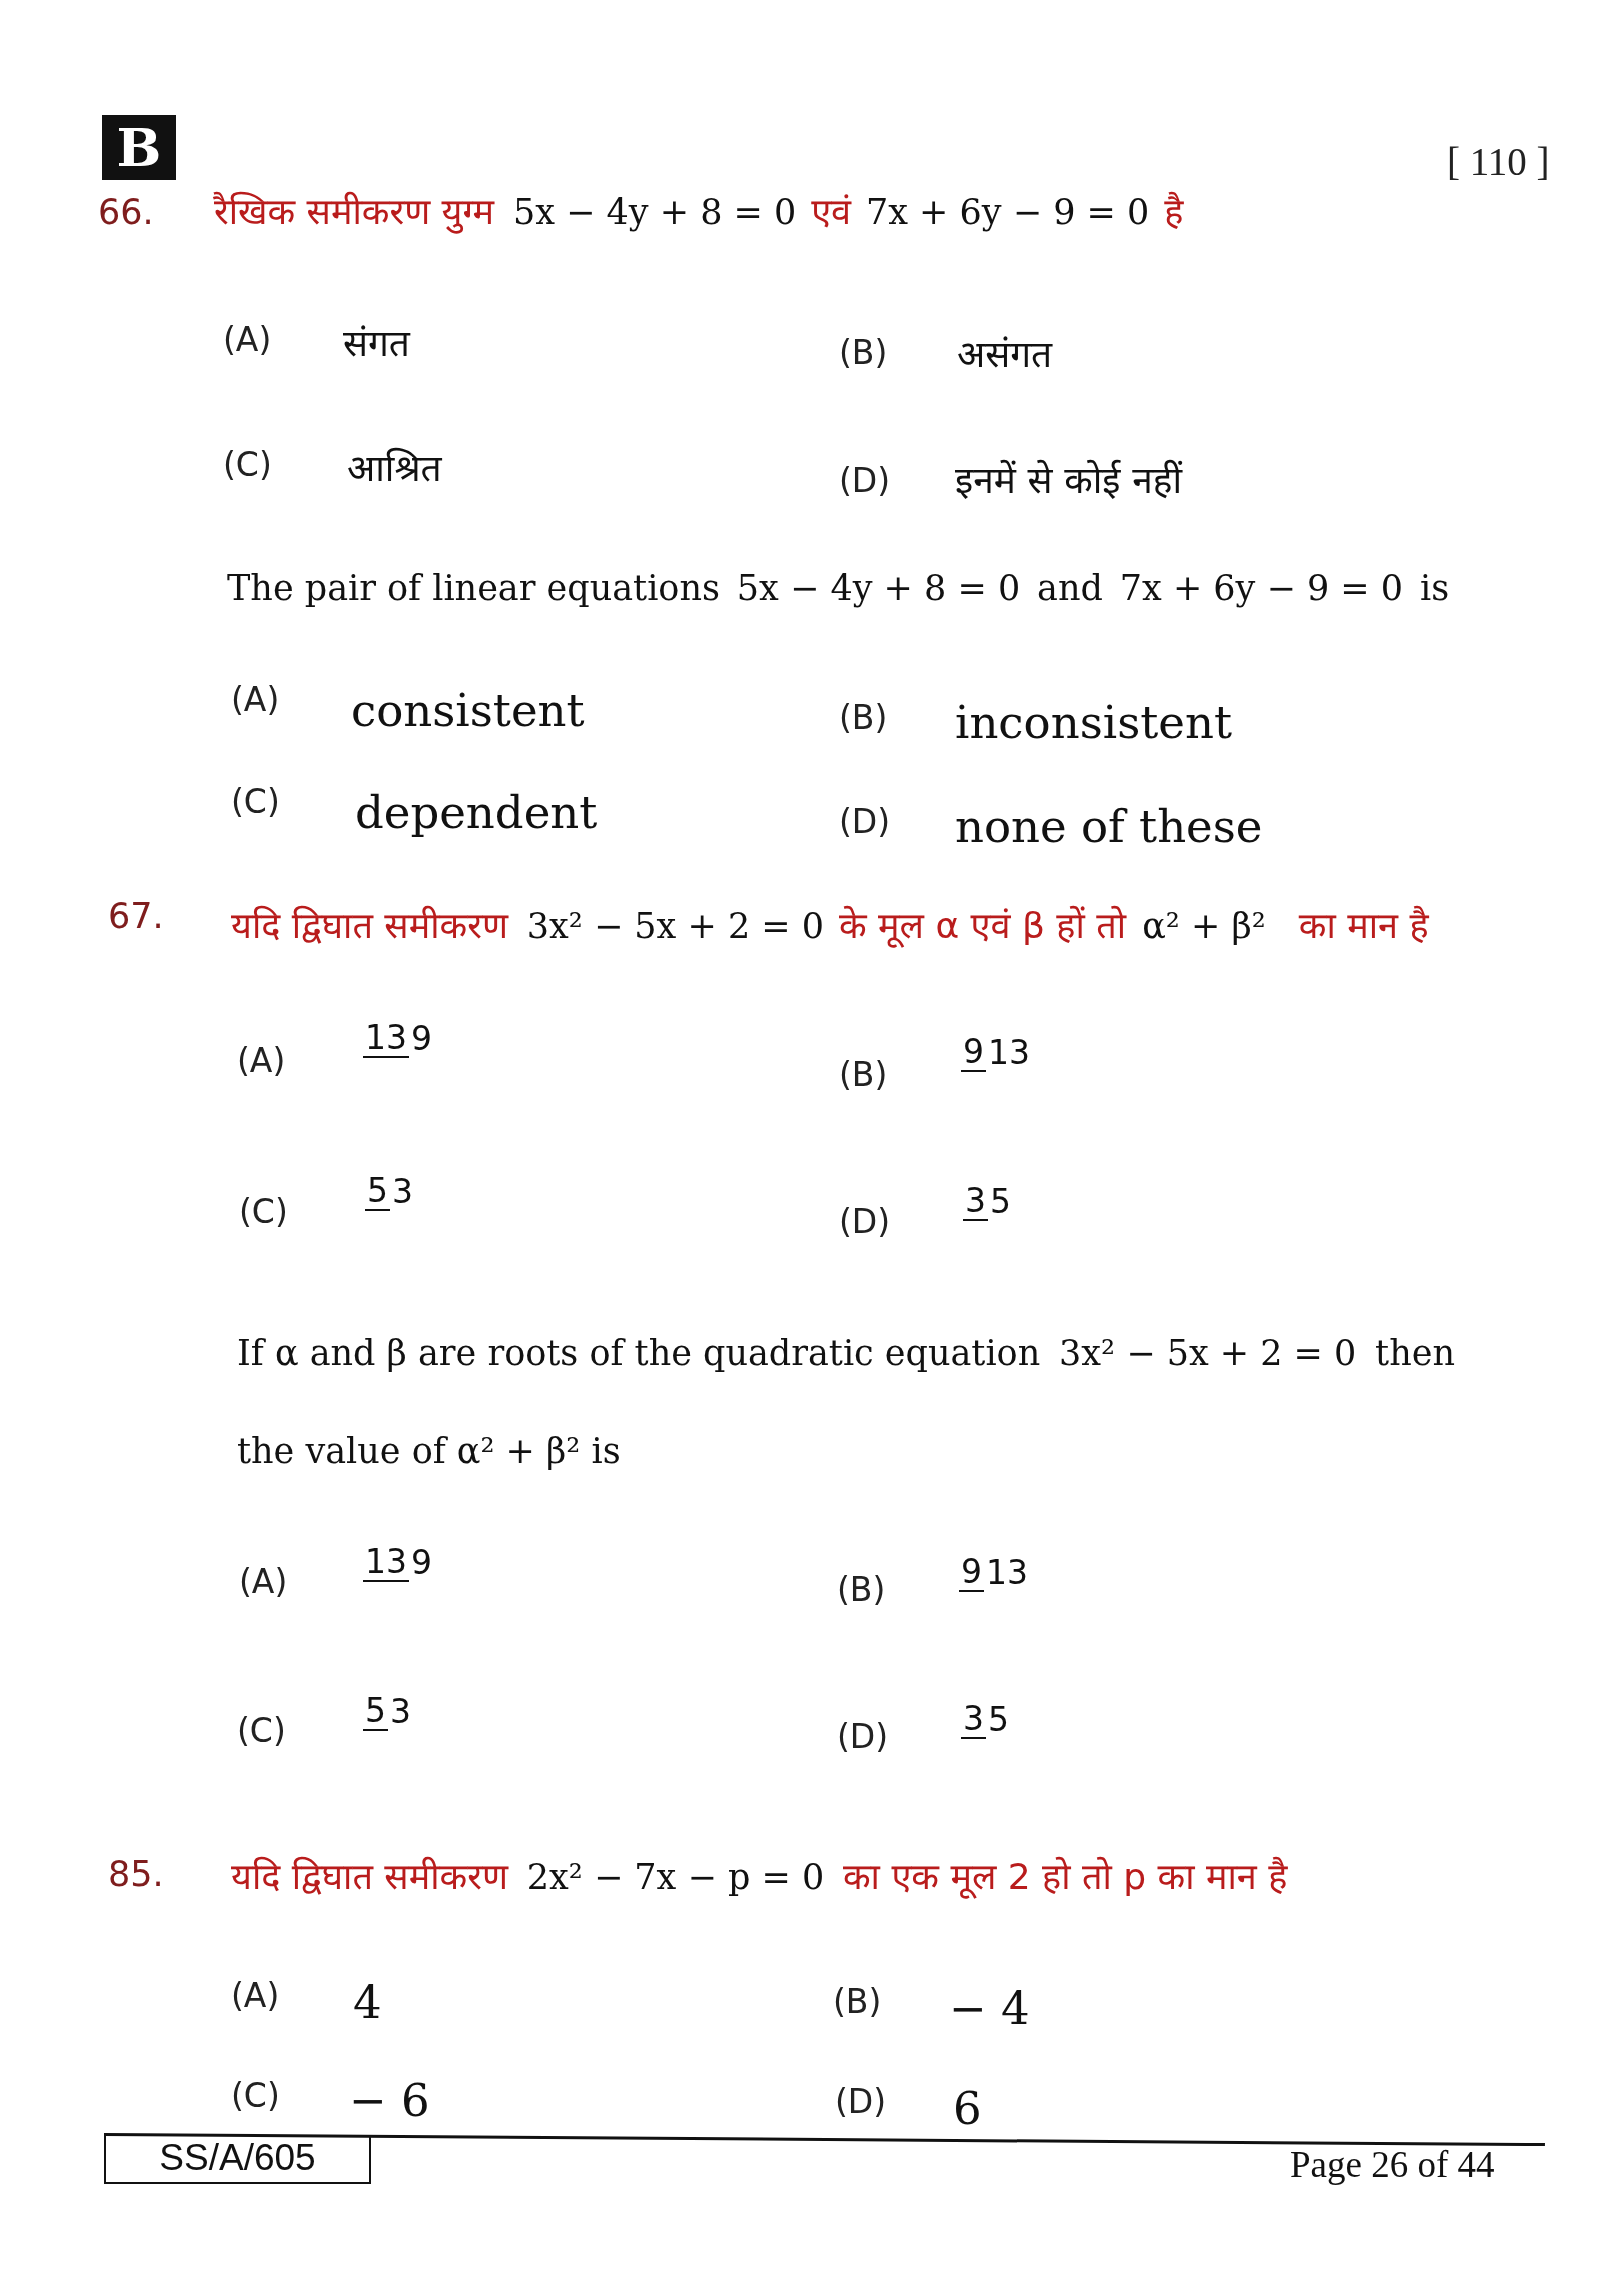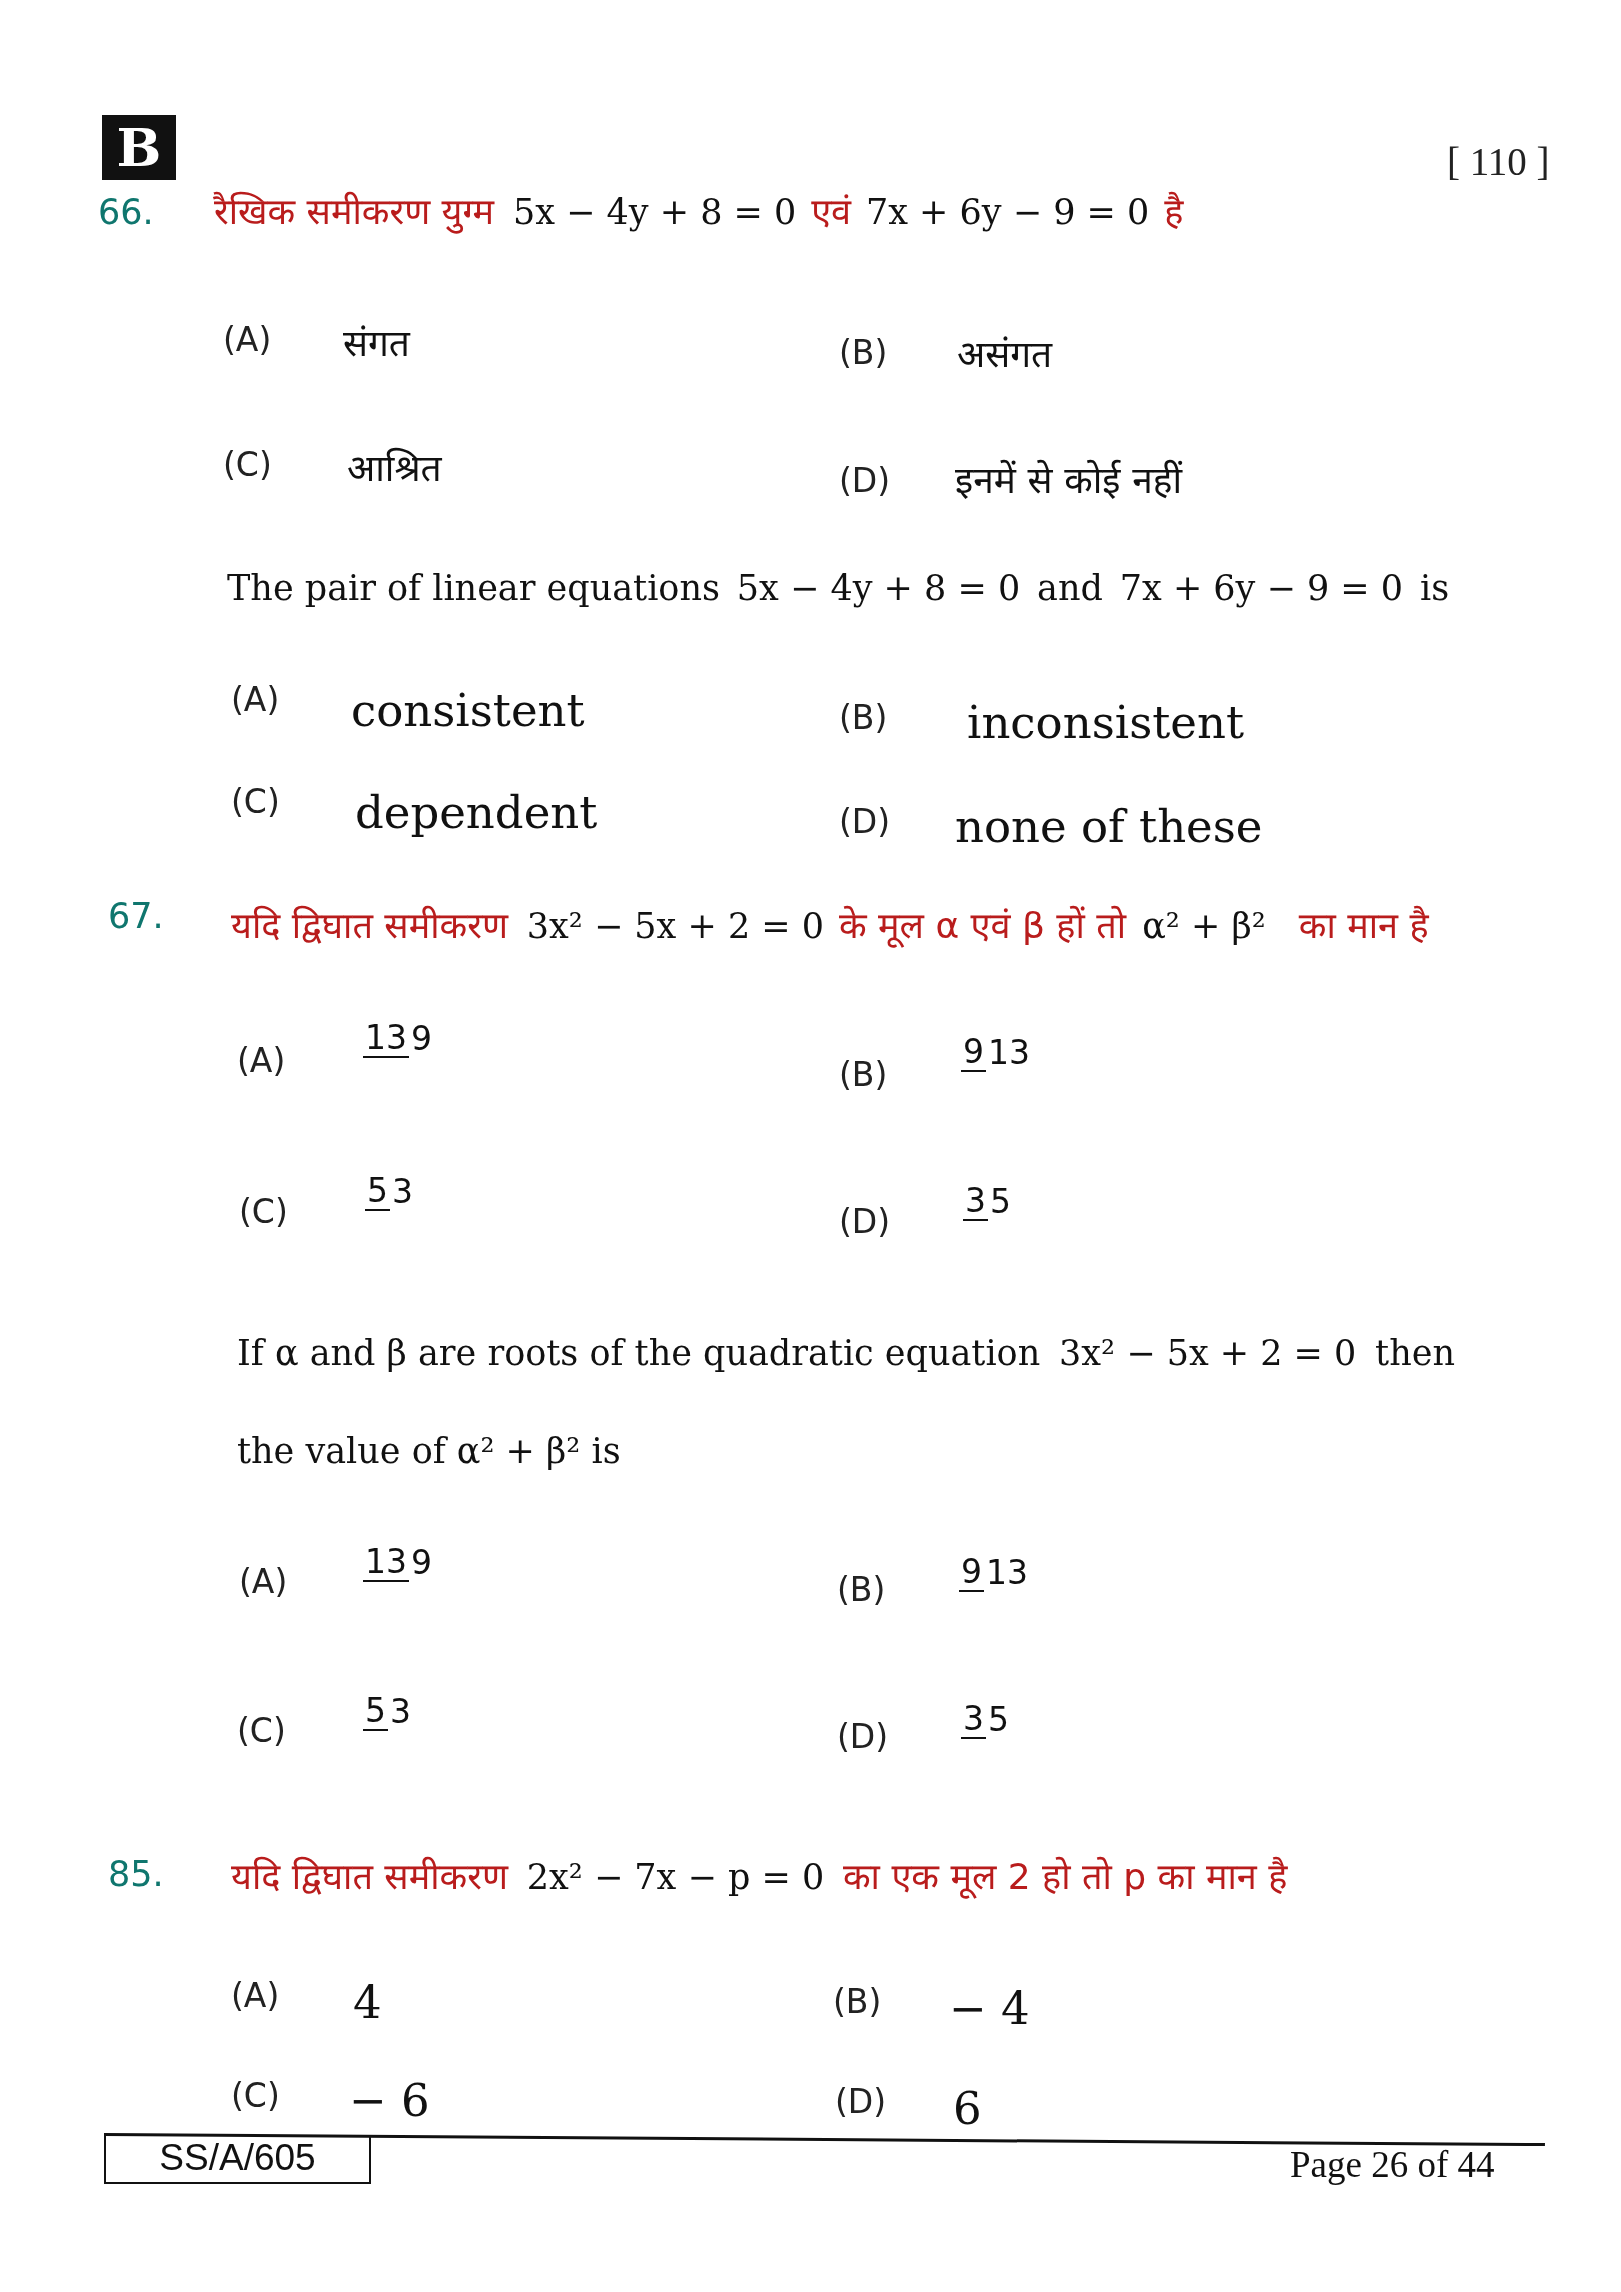--- a/index.html
+++ b/index.html
@@ -10,21 +10,21 @@
   .abs { position: absolute; white-space: nowrap; }
   .set-badge {
     position: absolute; left: 102px; top: 115px; width: 74px; height: 65px;
     background: #111; color: #fff; font-family: "DejaVu Serif", serif;
     font-weight: bold; font-size: 53px; line-height: 65px; text-align: center;
   }
   .page-code {
     position: absolute; left: 1447px; top: 139px; font-family: "Liberation Serif", serif;
     font-size: 39px; color: #222;
   }
-  .qnum { font-family: "DejaVu Sans", sans-serif; font-size: 35px; color: #0f766e; }
+  .qnum { font-family: "DejaVu Sans", sans-serif; font-size: 35px; color: #7f1d1d; }
   .qtext { font-family: "DejaVu Sans", sans-serif; font-size: 36px; color: #b91c1c; }
   .etext { font-family: "DejaVu Serif", serif; font-size: 35px; color: #111; }
   .math { font-family: "DejaVu Serif", serif; font-size: 35px; }
   .olabel { font-family: "DejaVu Sans", sans-serif; font-size: 33px; color: #222; }
   .otext { font-family: "DejaVu Sans", sans-serif; font-size: 37px; color: #111; }
   .oetext { font-family: "DejaVu Serif", serif; font-size: 45px; color: #111; }
   .frac {
     position: absolute; display: inline-flex; flex-direction: row; align-items: center;
     font-family: "DejaVu Sans", sans-serif; font-size: 33px; line-height: 37px; color: #111;
   }
@@ -85,21 +85,21 @@
     <span class="math" style="margin-left:11.8px;">7x + 6y − 9 = 0</span>
     <span class="etext" style="margin-left:11.8px;">is</span>
   </div>
 
   <div>
     <span class="abs olabel" style="left:231px;top:680px;">(A)</span>
     <span class="abs oetext" style="left:351px;top:684px;">consistent</span>
   </div>
   <div>
     <span class="abs olabel" style="left:839px;top:698px;">(B)</span>
-    <span class="abs oetext" style="left:955px;top:696px;margin-left:12px;">inconsistent</span>
+    <span class="abs oetext" style="left:955px;top:696px;">inconsistent</span>
   </div>
   <div>
     <span class="abs olabel" style="left:231px;top:782px;">(C)</span>
     <span class="abs oetext" style="left:355px;top:786px;">dependent</span>
   </div>
   <div>
     <span class="abs olabel" style="left:839px;top:802px;">(D)</span>
     <span class="abs oetext" style="left:955px;top:800px;">none of these</span>
   </div>
 </div>

